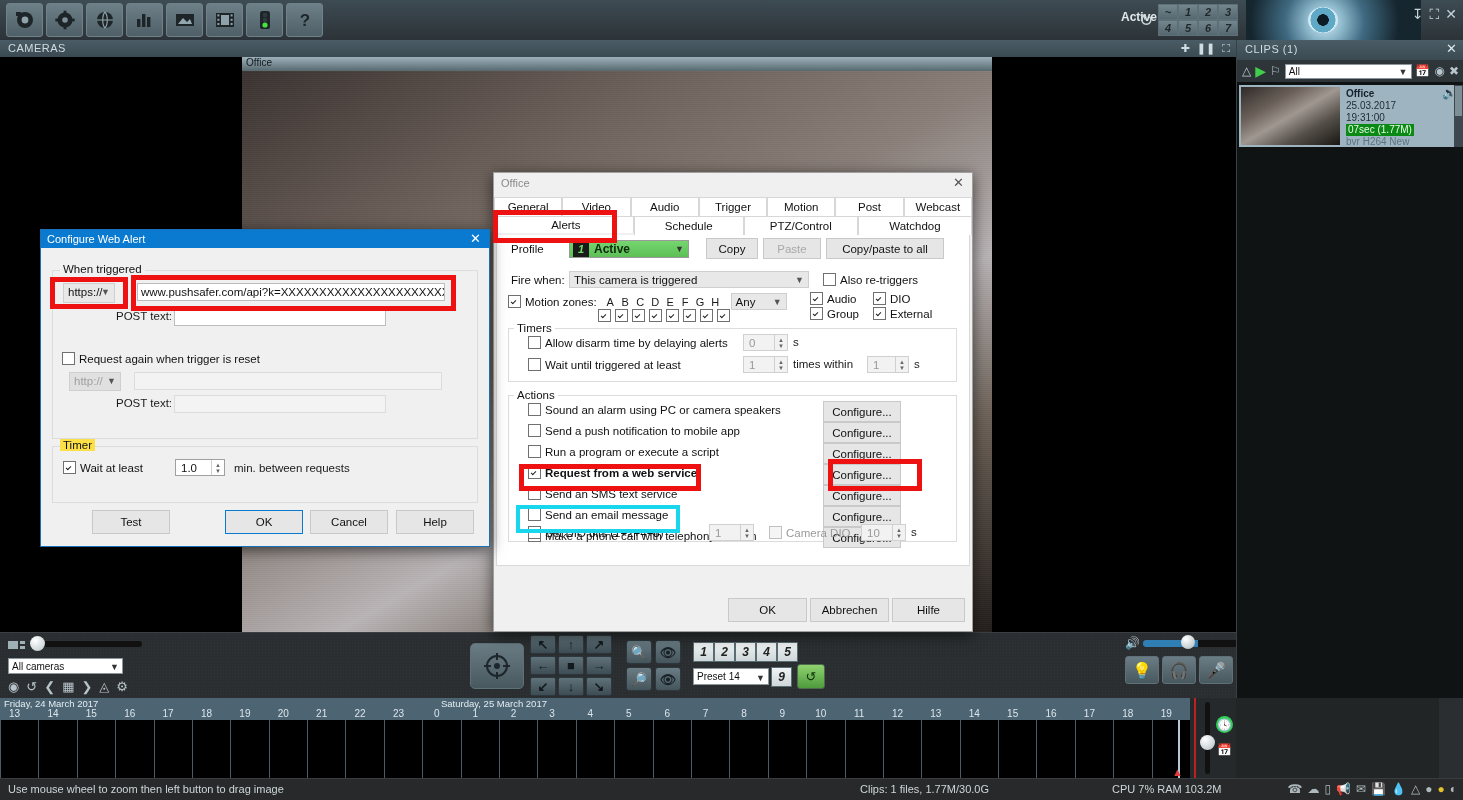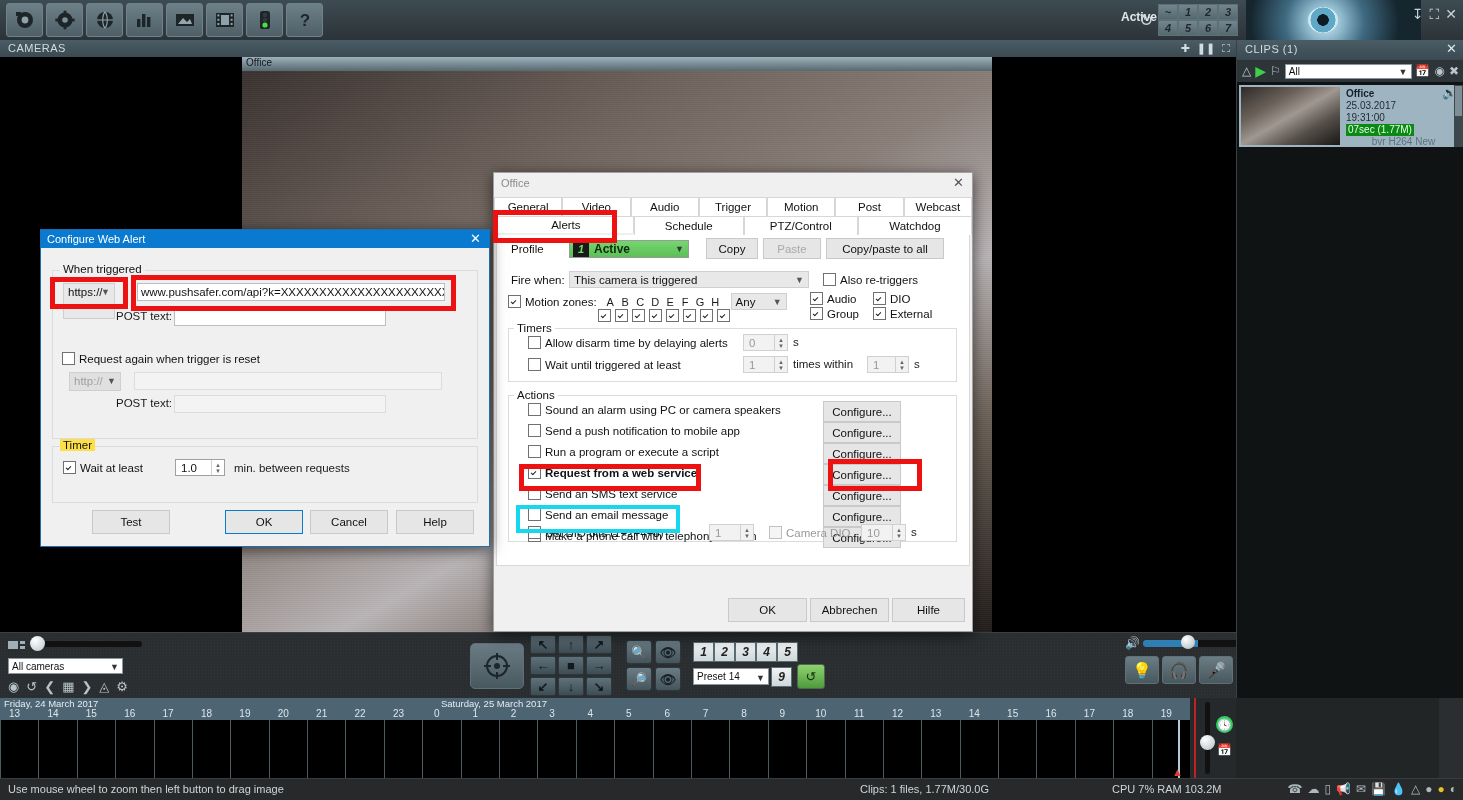--- a/index.html
+++ b/index.html
@@ -126,21 +126,21 @@
     padding-left:3px;box-sizing:border-box;line-height:14px;position:relative;}
   .filtersel .cv{position:absolute;right:3px;top:0px;font-size:9px;color:#333;}
   .clipitem{position:absolute;left:2px;top:45px;width:222px;height:62px;background:#9eb4c0;display:flex;}
   .clipthumb{width:99px;height:58px;margin:2px;
     background:linear-gradient(150deg,#2f2a28 0%,#6a6059 30%,#a09791 50%,#555049 72%,#191614 100%);position:relative;}
   .clipthumb .tsa{position:absolute;left:3px;top:26px;font-size:4px;color:#d8d8d8;}
   .clipthumb .tsb{position:absolute;left:28px;bottom:3px;font-size:4px;color:#d8d8d8;}
   .clipmeta{flex:1;padding:3px 0 0 4px;font-size:10px;color:#1b2a33;line-height:12px;position:relative;}
   .clipmeta .nm{font-weight:bold;color:#16222a;}
   .clipmeta .dur{background:#0a8a14;color:#eafbe9;display:inline-block;padding:0 2px;}
-  .clipmeta .codec{color:#5d7280;text-align:center;}
+  .clipmeta .codec{color:#5d7280;}
   .clipspk{position:absolute;right:4px;top:2px;color:#1b2a33;font-size:12px;}
   .clipscroll{position:absolute;right:1px;top:45px;width:9px;height:62px;background:#3c484e;}
   .clipscroll i{position:absolute;left:1px;top:1px;width:7px;height:30px;background:#7e8e96;display:block;}
 
   
   .dlg{position:absolute;background:#f0f0f0;box-shadow:0 3px 14px rgba(0,0,0,.6);
     font-family:"Liberation Sans",sans-serif;font-size:11.5px;color:#1a1a1a;}
 
   
   #officeDlg{left:493px;top:172px;width:478px;height:458px;border:1px solid #a0a0a0;}
@@ -723,21 +723,21 @@
 
   <div class="dlg" id="webDlg">
     <div class="wdlg-title">
       <div class="t">Configure Web Alert</div>
       <div class="x">✕</div>
     </div>
 
     <div class="grp" style="left:11px;top:40px;width:424px;height:167px;"></div>
     <div class="grplbl" style="left:19px;top:33px;background:#f0f0f0;">When triggered</div>
 
-    <div class="sel" style="position:absolute;left:22px;top:53px;width:52px;height:36px;">
+    <div class="sel" style="position:absolute;left:22px;top:53px;width:52px;height:20px;">
       <span>https://</span>
       <span class="cv">▼</span>
     </div>
     <div class="inp" style="position:absolute;left:96px;top:53px;width:308px;">
       <span>www.pushsafer.com/api?k=XXXXXXXXXXXXXXXXXXXXXX&amp;d=119&amp;i</span>
     </div>
 
     <span style="position:absolute;left:75px;top:80px;">POST text:</span>
     <div class="inp" style="position:absolute;left:133px;top:78px;width:212px;">
       <span></span>

